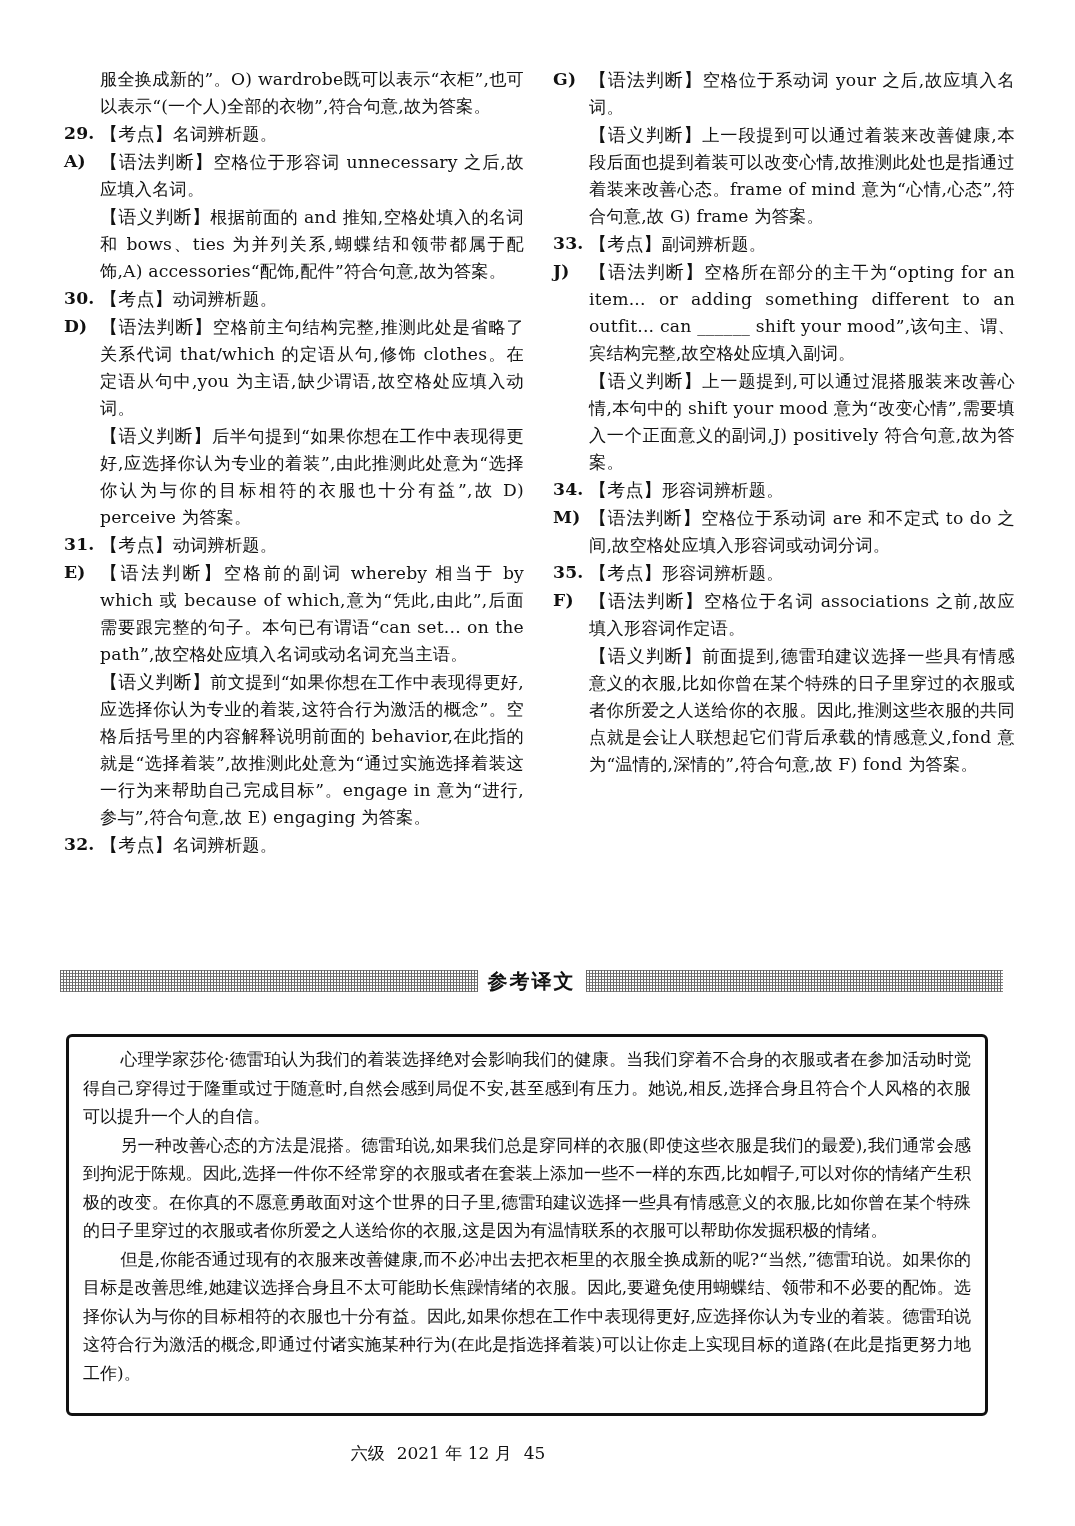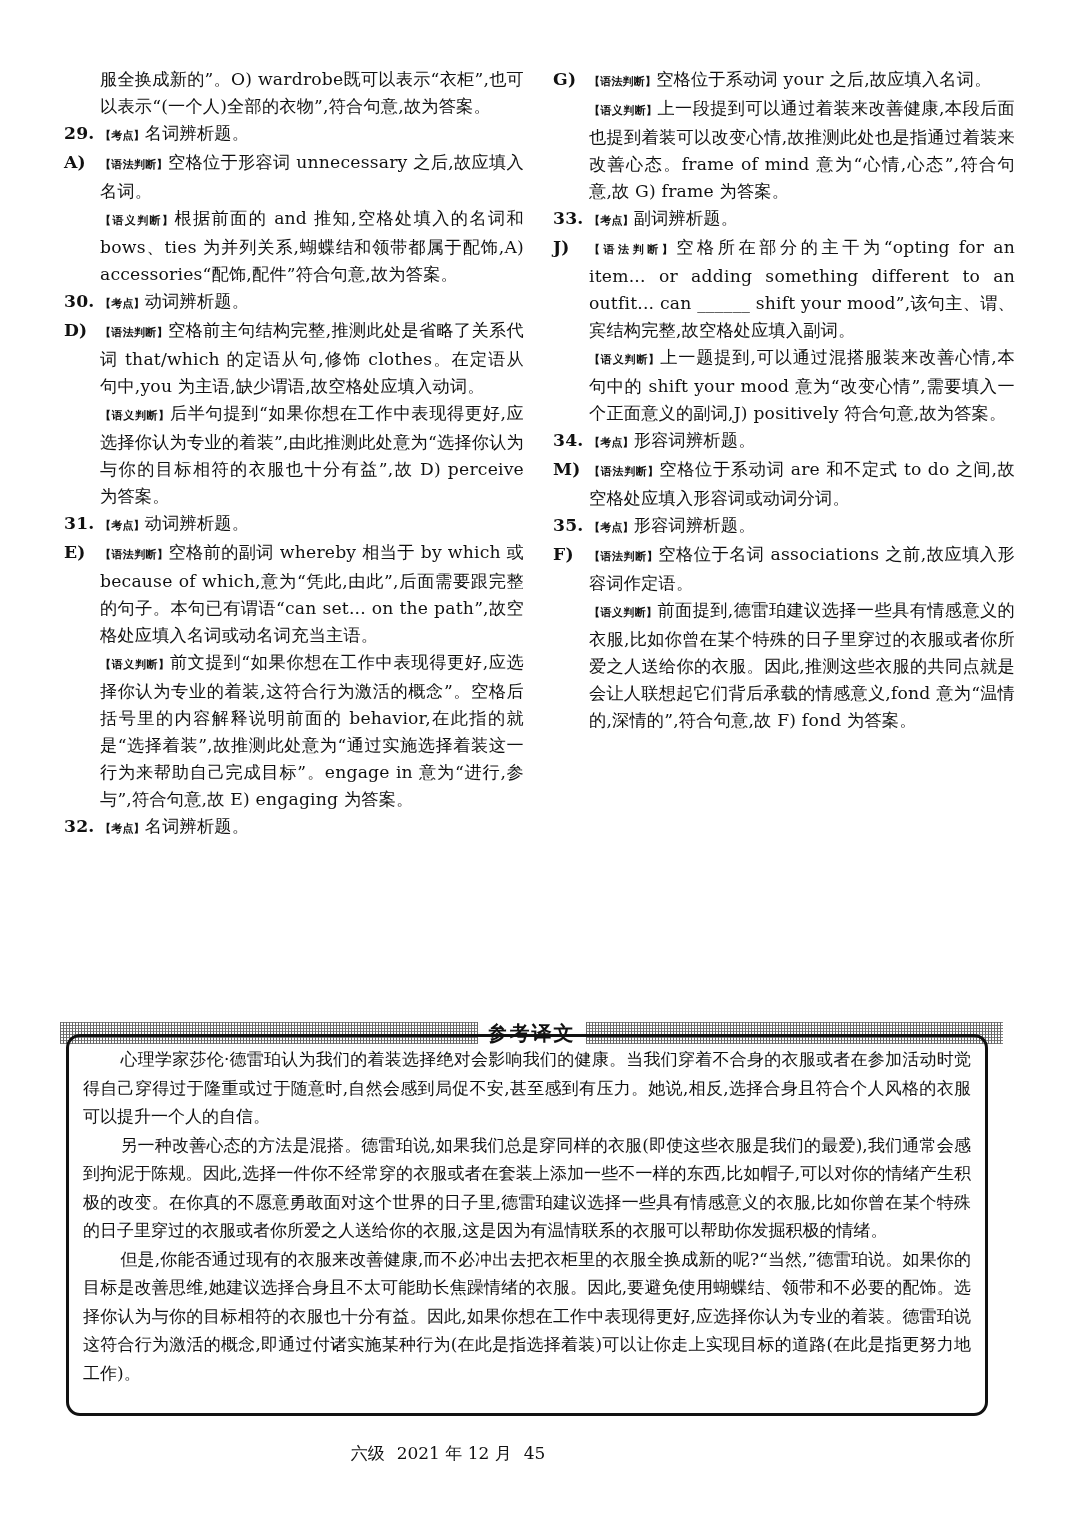--- a/index.html
+++ b/index.html
@@ -10,42 +10,42 @@
   }
   .col {
     position: absolute; top: 66px; width: 460px;
     font-size: 17.2px; line-height: 27px; letter-spacing: 0.2px;
   }
   .col.left { left: 64px; }
   .col.right { left: 553px; width: 462px; }
   .line { position: relative; padding-left: 36px; min-height: 27px; text-align: justify; }
   .line .mark { position: absolute; left: 0; top: 0; font-weight: bold; }
   .line.q .mark { font-weight: bold; }
-  .b { font-weight: bold; font-family: "DejaVu Sans", "Liberation Sans", sans-serif; font-size: 11px; }
+  .b { font-weight: normal; font-family: "DejaVu Sans", "Liberation Sans", sans-serif; font-size: 18px; }
 
   .divider {
-    position: absolute; left: 60px; top: 1020px; width: 943px; height: 26px;
+    position: absolute; left: 60px; top: 968px; width: 943px; height: 26px;
     display: flex; align-items: center;
   }
   .hatch {
     flex: 1; height: 22px;
     background:
       repeating-linear-gradient(90deg, #333 0 1px, transparent 1px 3px),
       repeating-linear-gradient(0deg, #555 0 1px, transparent 1px 3px);
     opacity: 0.75;
   }
   .divider-title {
     padding: 0 10px; font-weight: bold; font-size: 20px;
     font-family: "DejaVu Sans", "Liberation Sans", sans-serif;
     letter-spacing: 2px;
   }
 
   .box {
     position: absolute; left: 66px; top: 1034px; width: 922px; height: 382px;
-    border: 3px solid #111; border-radius: 14px;
+    border: 3px solid #111; border-radius: 6px;
     box-sizing: border-box; padding: 8px 14px 0 14px;
     font-size: 17px; line-height: 28.5px; text-align: justify;
   }
   .box p { margin: 0; text-indent: 2.2em; }
 
   .footer {
     position: absolute; top: 1442px; left: 0; width: 896px; text-align: center;
     font-size: 17px;
   }
   .footer span { margin: 0 6px; }

